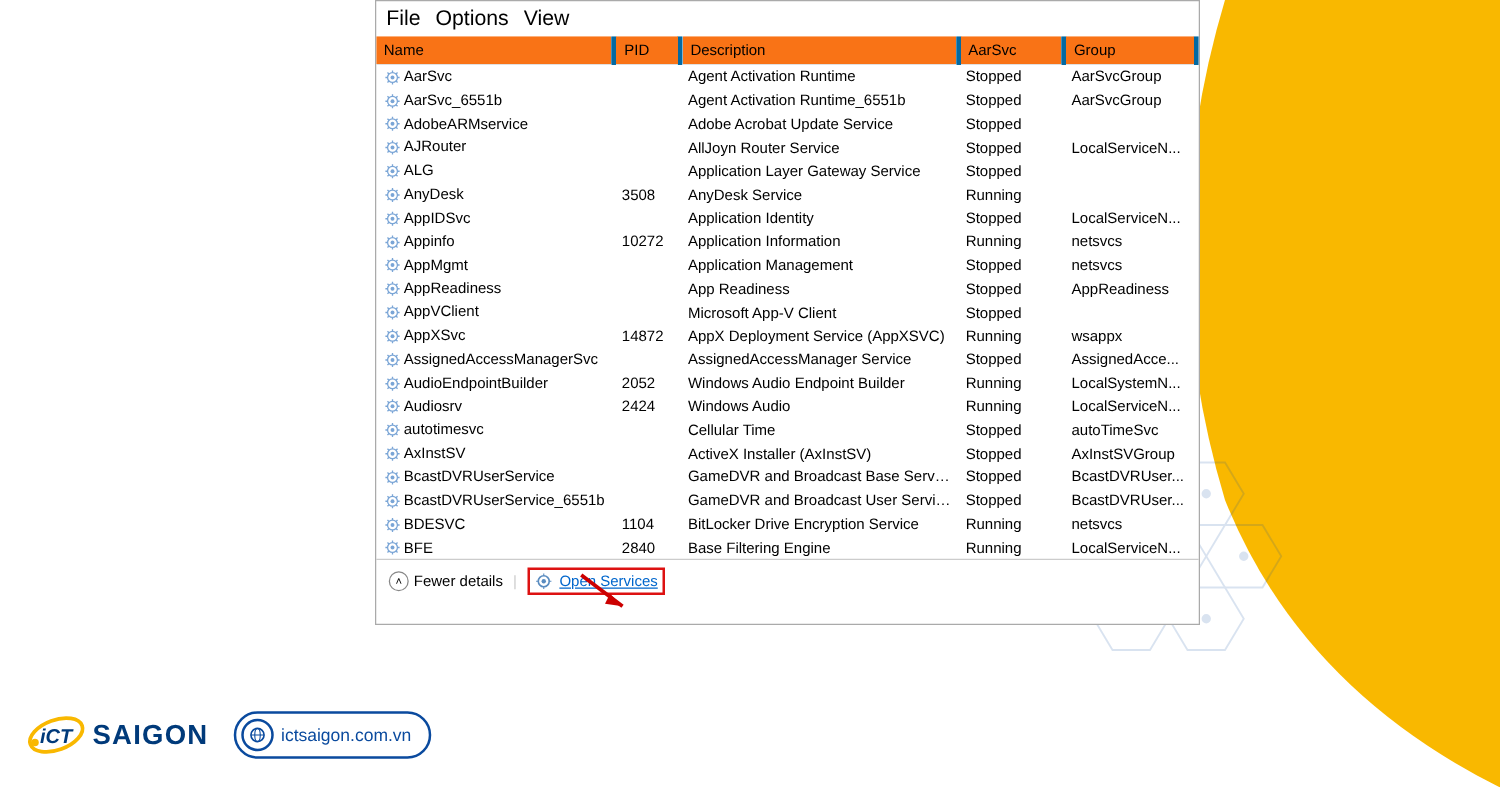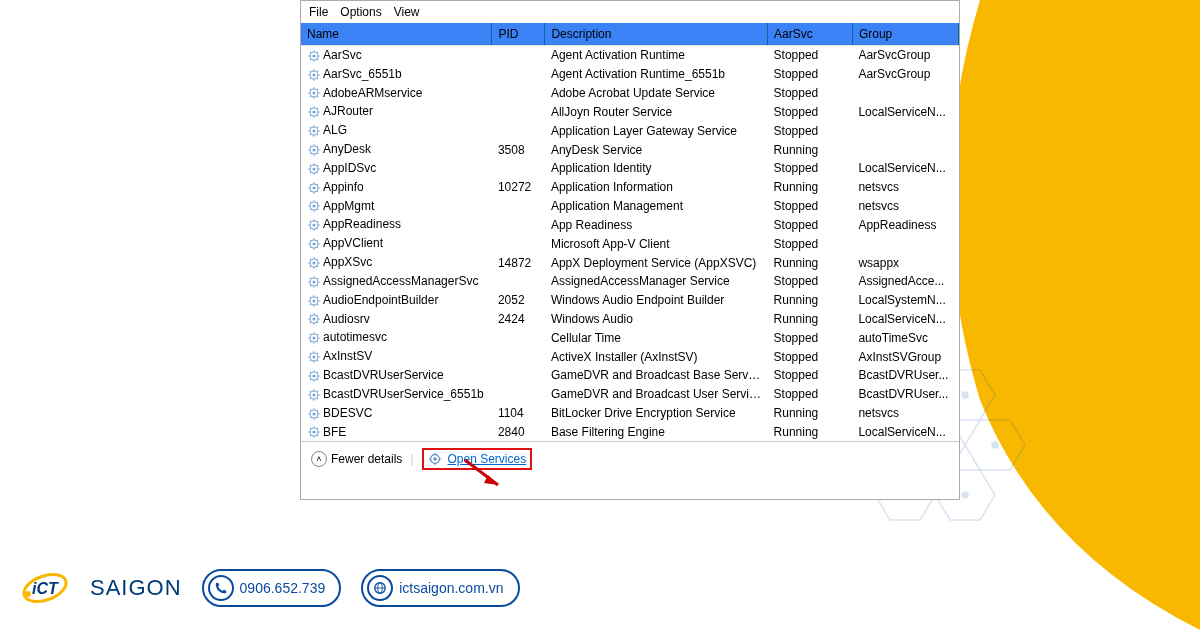--- a/index.html
+++ b/index.html
@@ -6,30 +6,30 @@
 body { font-family: "Segoe UI", Tahoma, sans-serif; font-size: 12px; background: #fff; width: 1200px; height: 630px; position: relative; overflow: hidden; }
 
 .bg-swoosh { position: absolute; top: 0; right: 0; width: 300px; height: 630px; z-index: 0; }
 .bg-swoosh svg { width: 100%; height: 100%; }
 
 .hex-decoration { position: absolute; right: 130px; top: 350px; z-index: 1; opacity: 0.15; }
 .hex-decoration svg { width: 220px; height: 200px; }
 
 .task-manager { position: absolute; left: 300px; top: 0; width: 660px; height: 500px; background: #fff; border: 1px solid #aaa; z-index: 2; }
 
-.menu-bar { display: flex; padding: 4px 8px; gap: 12px; font-size: 12px; }
+.menu-bar { display: flex; padding: 4px 8px; gap: 12px; font-size: 17px; }
 .menu-item { cursor: pointer; }
 
 .tab-bar { display: flex; border-bottom: 1px solid #ccc; padding-left: 4px; font-size: 12px; }
 .tab { padding: 4px 8px; border: 1px solid transparent; border-bottom: none; cursor: pointer; }
 .tab.active { border-color: #ccc; background: #fff; position: relative; top: 1px; }
 
 .table-container { height: 418px; overflow-y: scroll; }
 .svc-table { width: 100%; border-collapse: collapse; font-size: 12px; }
-.svc-table th { text-align: left; font-weight: normal; padding: 4px 6px; border-right: 1px solid #0369a1; border-bottom: 1px solid #e0e0e0; background: #3b82f6; position: sticky; top: 0; }
+.svc-table th { text-align: left; font-weight: normal; padding: 4px 6px; border-right: 4px solid #0369a1; border-bottom: 1px solid #e0e0e0; background: #f97316; position: sticky; top: 0; }
 .svc-table td { padding: 2px 6px; white-space: nowrap; overflow: hidden; text-overflow: ellipsis; }
 .svc-table .col-name { width: 180px; max-width: 180px; }
 .svc-table .col-pid { width: 50px; max-width: 50px; }
 .svc-table .col-desc { width: 210px; max-width: 210px; }
 .svc-table .col-status { width: 80px; max-width: 80px; }
 .svc-table .col-group { width: 100px; max-width: 100px; }
 .svc-icon { display: inline-block; width: 14px; height: 14px; vertical-align: middle; margin-right: 2px; }
 
 .footer-bar { display: flex; align-items: center; padding: 6px 10px; border-top: 1px solid #ccc; position: relative; }
 .fewer-details { display: flex; align-items: center; gap: 4px; cursor: pointer; }
@@ -37,21 +37,21 @@
 .separator { margin: 0 8px; color: #ccc; }
 .open-services { display: flex; align-items: center; gap: 4px; }
 .open-services a { color: #0066cc; text-decoration: underline; }
 .highlight-box { border: 2px solid #d11; padding: 2px 4px; }
 
 .arrow-annotation { position: absolute; left: 460px; top: 455px; z-index: 3; }
 .arrow-annotation svg { width: 50px; height: 40px; }
 
 .contact-bar { position: absolute; left: 20px; bottom: 20px; display: flex; align-items: center; gap: 20px; z-index: 5; }
 .logo { display: flex; align-items: center; }
-.logo-text { font-size: 22px; font-weight: 400; color: #003a7a; margin-left: 20px; letter-spacing: 1px; }
+.logo-text { font-size: 22px; font-weight: 700; color: #003a7a; margin-left: 4px; letter-spacing: 1px; }
 .contact-item { display: flex; align-items: center; gap: 6px; border: 2px solid #0a4a9e; border-radius: 20px; padding: 4px 14px 4px 4px; color: #0a4a9e; font-size: 14px; font-weight: 500; }
 .contact-circle { width: 26px; height: 26px; border: 2px solid #0a4a9e; border-radius: 50%; display: flex; align-items: center; justify-content: center; }
 
 ::-webkit-scrollbar { width: 16px; }
 ::-webkit-scrollbar-track { background: #f0f0f0; }
 ::-webkit-scrollbar-thumb { background: #c0c0c0; }
 ::-webkit-scrollbar-button { background: #f0f0f0; height: 16px; }
 </style>
 </head>
 <body>
@@ -559,28 +559,20 @@
     <svg width="50" height="44" viewBox="0 0 50 44">
       <ellipse cx="25" cy="22" rx="22" ry="12" fill="none" stroke="#f9b800" stroke-width="3" transform="rotate(-20 25 22)"></ellipse>
       <circle cx="8" cy="28" r="3" fill="#f9b800"></circle>
       <text x="12" y="28" font-size="16" font-weight="700" fill="#003a7a" font-style="italic">iCT</text>
     </svg>
     <span class="logo-text">SAIGON</span>
   </div>
   <div class="contact-item">
     <span class="contact-circle">
       <svg width="14" height="14" viewBox="0 0 16 16">
-          <path d="M3 2 L5 2 L6 5 L4.5 6 Q6 10 10 11.5 L11 10 L14 11 L14 13 Q14 14 13 14 Q4 14 2 5 Q2 2 3 2 Z" fill="#0a4a9e"></path>
-        </svg>
-    </span>
-    <span>0906.652.739</span>
-  </div>
-  <div class="contact-item">
-    <span class="contact-circle">
-      <svg width="14" height="14" viewBox="0 0 16 16">
           <circle cx="8" cy="8" r="6" fill="none" stroke="#0a4a9e" stroke-width="1.5"></circle>
           <ellipse cx="8" cy="8" rx="2.5" ry="6" fill="none" stroke="#0a4a9e" stroke-width="1"></ellipse>
           <line x1="2" y1="8" x2="14" y2="8" stroke="#0a4a9e" stroke-width="1"></line>
         </svg>
     </span>
     <span>ictsaigon.com.vn</span>
   </div>
 </div>
 
 </body></html>

